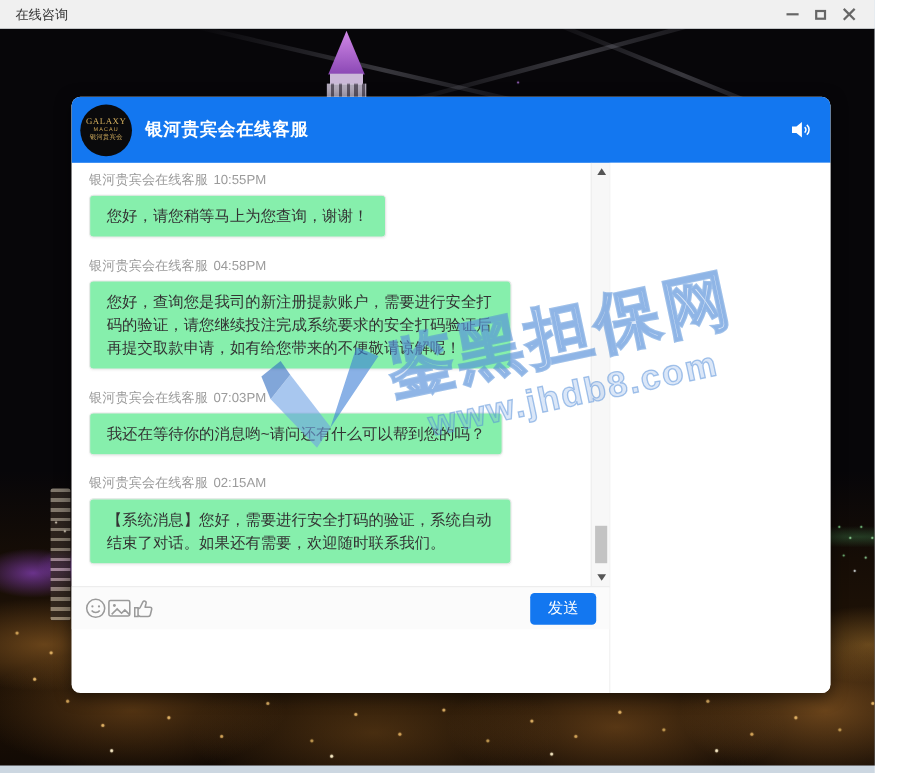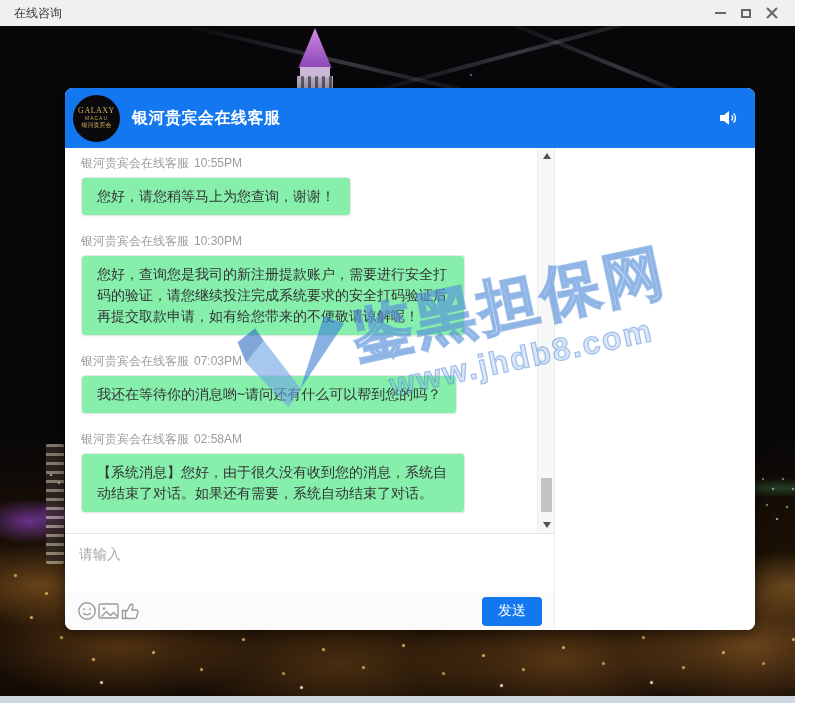--- a/index.html
+++ b/index.html
@@ -183,54 +183,53 @@
             <div class="msg-meta">
               <span>银河贵宾会在线客服</span>
               <span>10:55PM</span>
             </div>
             <div class="bubble">您好，请您稍等马上为您查询，谢谢！</div>
           </div>
 
           <div class="msg-group">
             <div class="msg-meta">
               <span>银河贵宾会在线客服</span>
-              <span>10:30PM</span>
+              <span>04:58PM</span>
             </div>
             <div class="bubble">您好，查询您是我司的新注册提款账户，需要进行安全打码的验证，请您继续投注完成系统要求的安全打码验证后再提交取款申请，如有给您带来的不便敬请谅解呢！</div>
           </div>
 
           <div class="msg-group">
             <div class="msg-meta">
               <span>银河贵宾会在线客服</span>
               <span>07:03PM</span>
             </div>
             <div class="bubble">我还在等待你的消息哟~请问还有什么可以帮到您的吗？</div>
           </div>
 
           <div class="msg-group">
             <div class="msg-meta">
               <span>银河贵宾会在线客服</span>
-              <span>02:58AM</span>
-            </div>
-            <div class="bubble">【系统消息】您好，由于很久没有收到您的消息，系统自动结束了对话。如果还有需要，系统自动结束了对话。</div>
+              <span>02:15AM</span>
+            </div>
+            <div class="bubble">【系统消息】您好，需要进行安全打码的验证，系统自动结束了对话。如果还有需要，欢迎随时联系我们。</div>
           </div>
 
           <div class="scrollbar">
             <div class="sb-arrow up">
                 <span class="tri-up"></span>
               </div>
             <div class="sb-thumb"></div>
             <div class="sb-arrow down">
                 <span class="tri-down"></span>
               </div>
           </div>
         </div>
 
         <div class="composer">
-          <textarea placeholder="请输入" style=""></textarea>
           <div class="composer-toolbar">
             <span class="tool-icon">
               <svg width="20" height="20" viewBox="0 0 20 20">
                 <circle cx="10" cy="10" r="8.2" stroke="#9a9a9a" stroke-width="1.4" fill="none"></circle>
                 <circle cx="7" cy="8.3" r="1" fill="#9a9a9a"></circle>
                 <circle cx="13" cy="8.3" r="1" fill="#9a9a9a"></circle>
                 <path d="M6.3 12 a4.6 4.6 0 0 0 7.4 0" stroke="#9a9a9a" stroke-width="1.4" fill="none"></path>
               </svg>
             </span>
             <span class="tool-icon">

